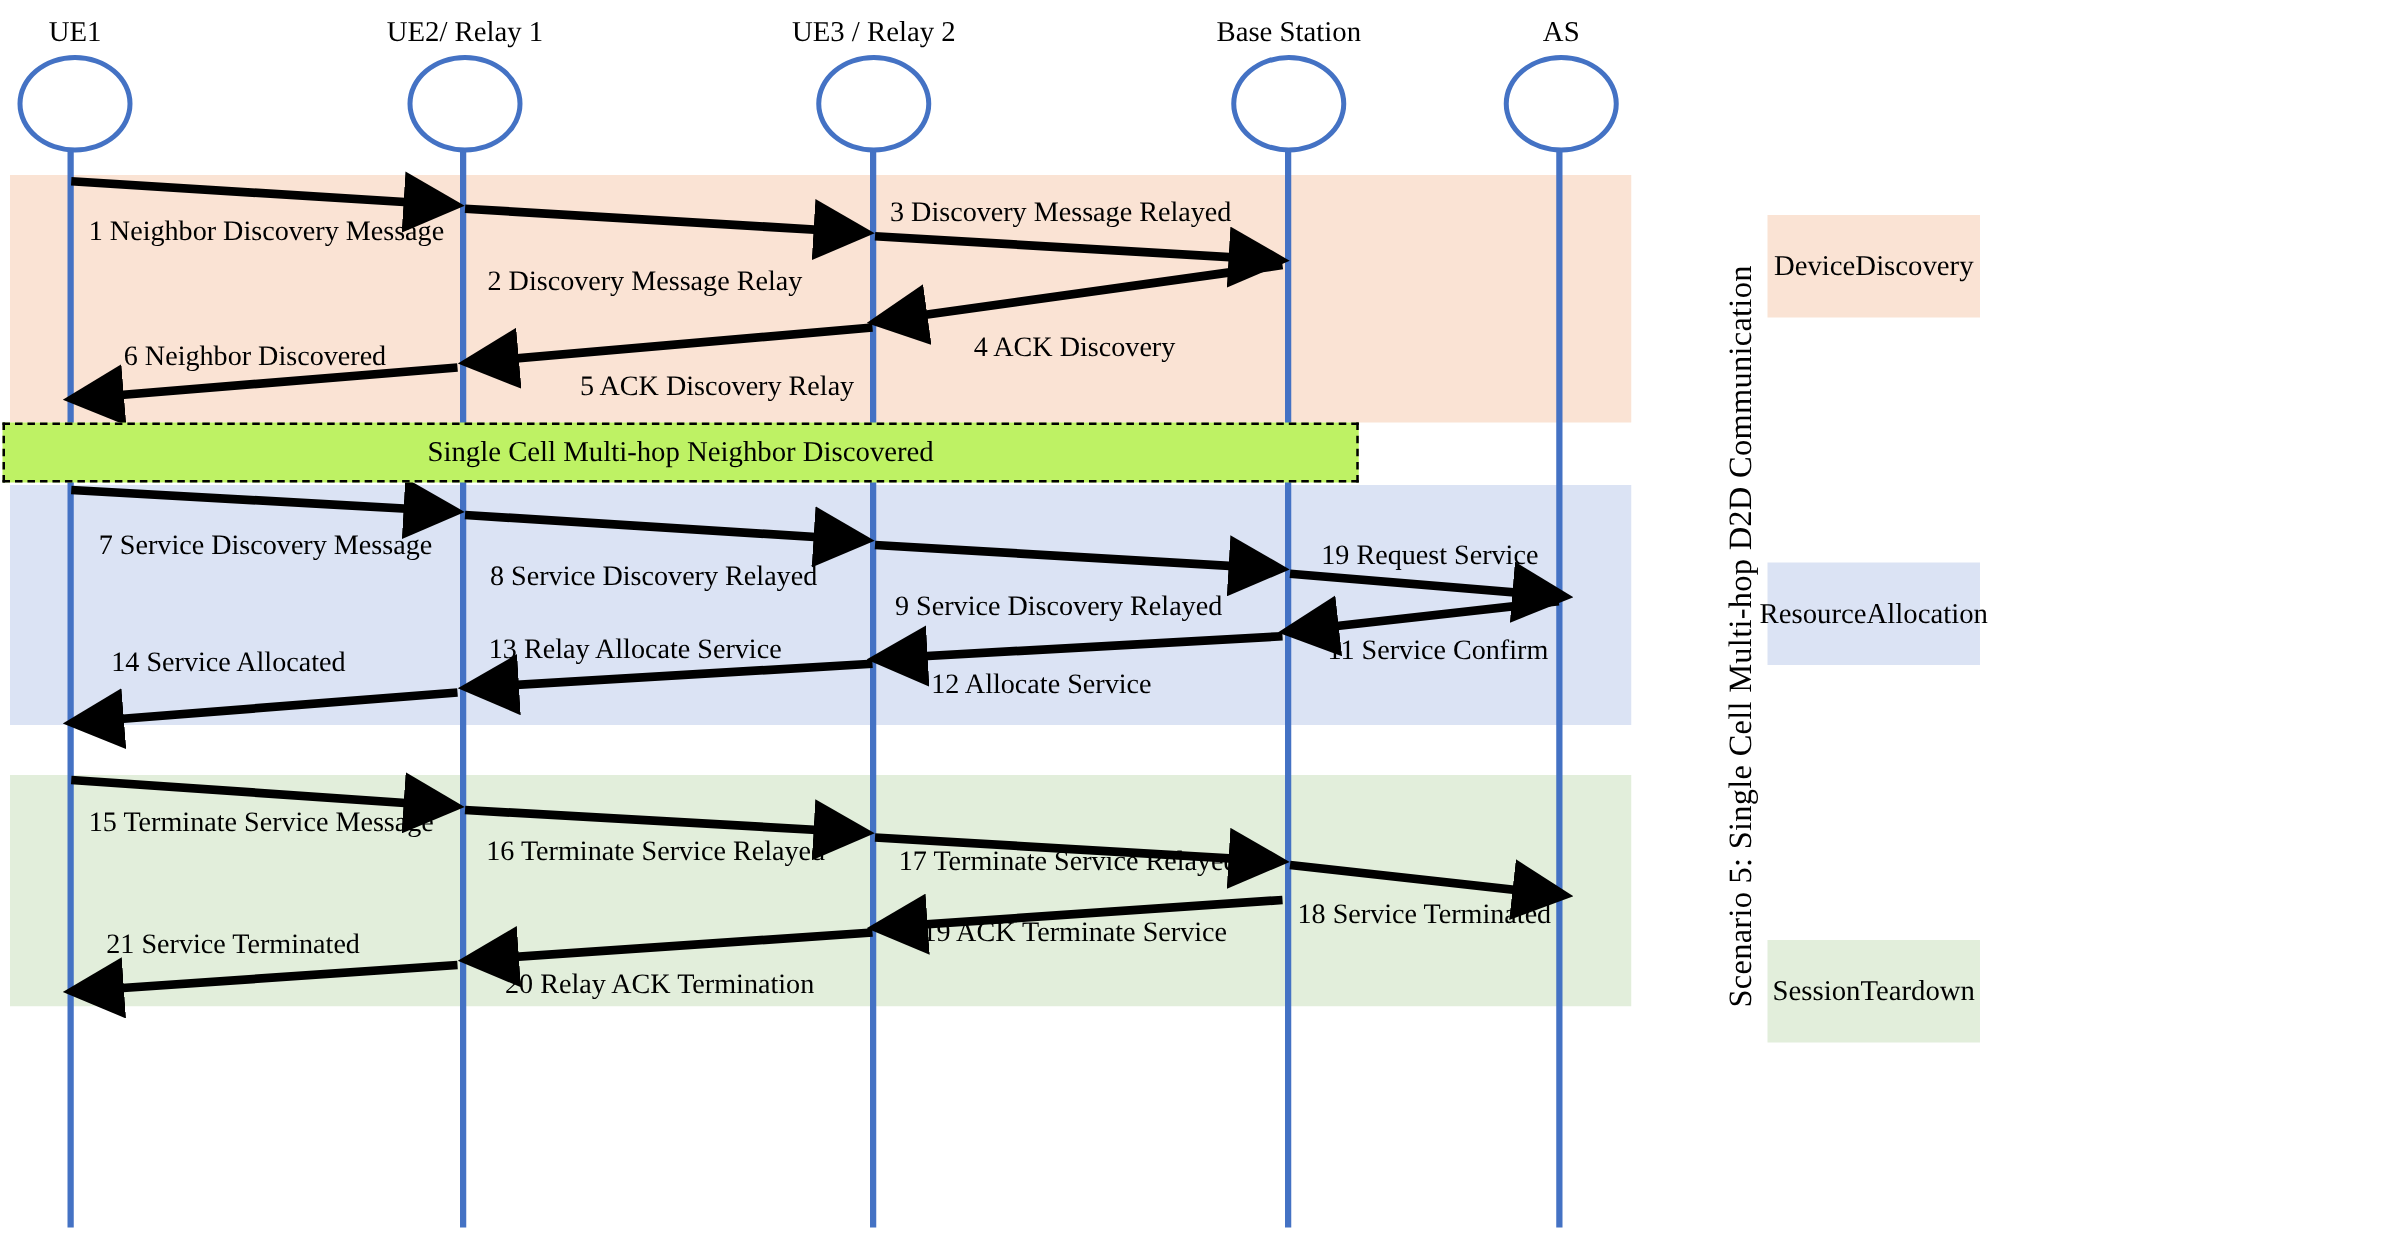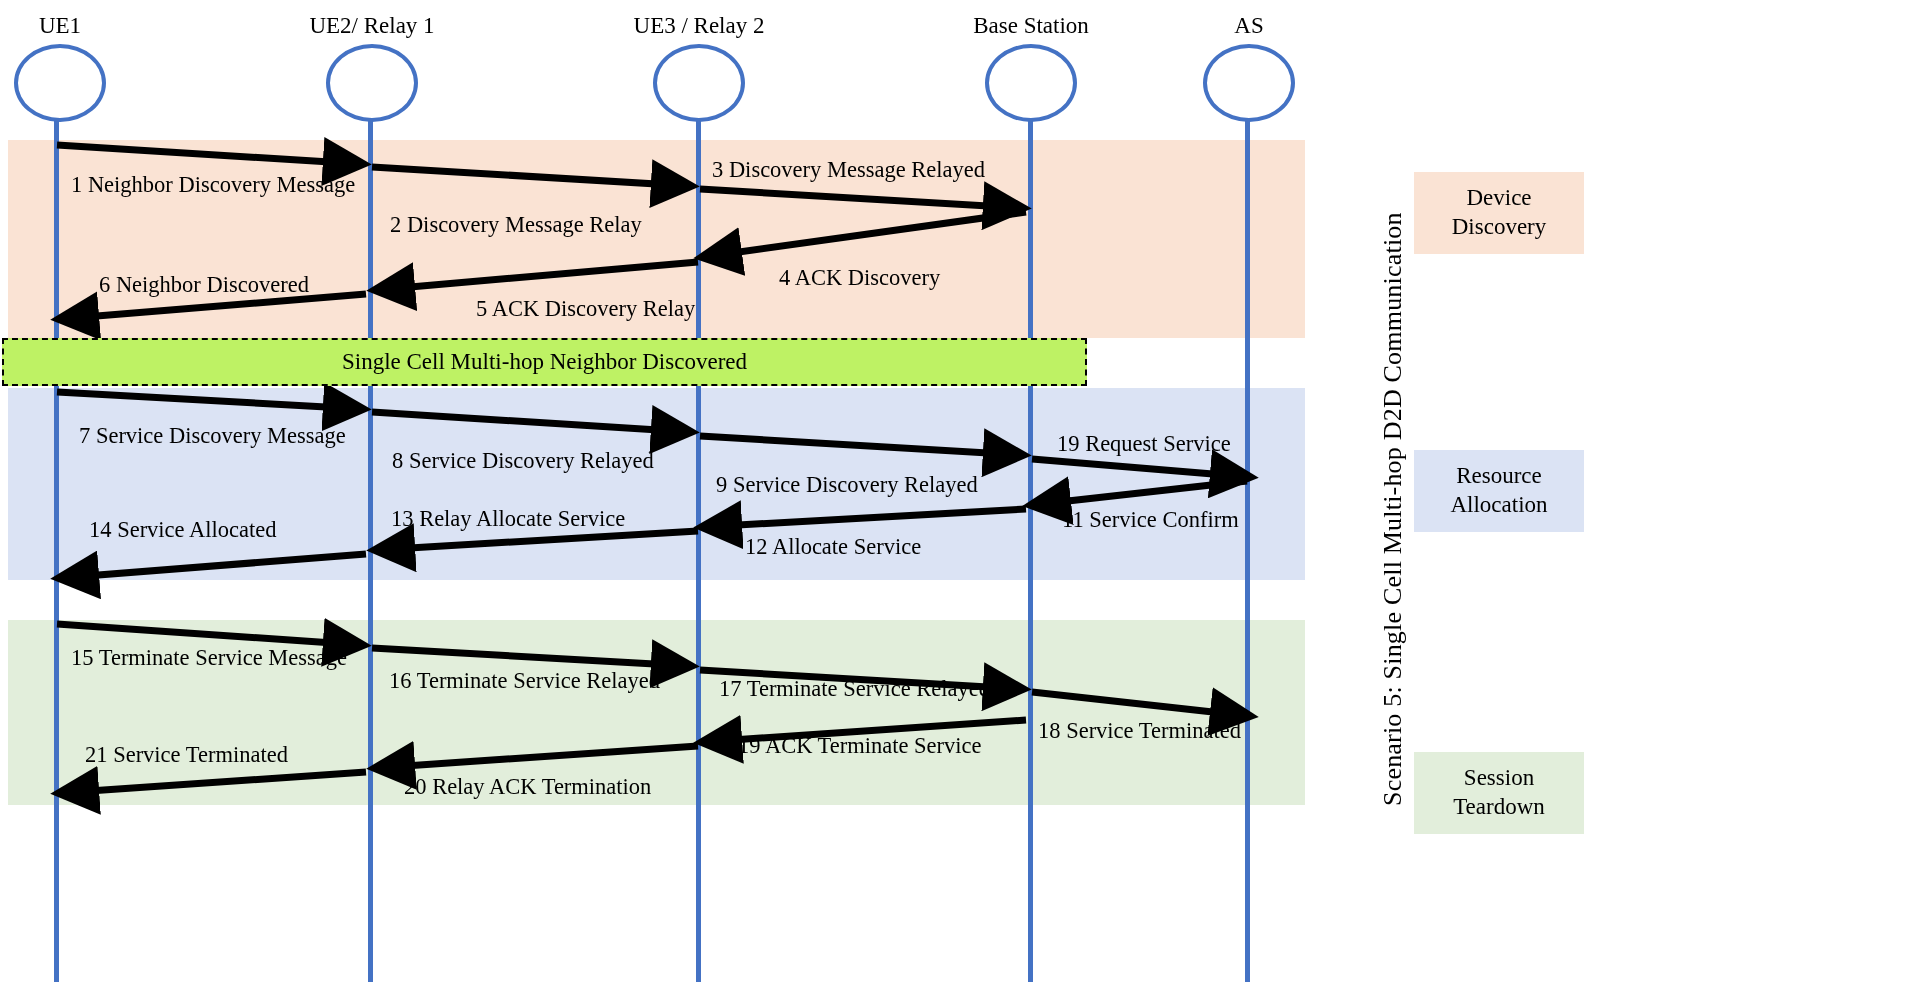--- a/index.html
+++ b/index.html
@@ -83,21 +83,20 @@
   .note-box span {
     font-size: 23px;
     white-space: nowrap;
   }
 
   
   .legend-box {
     position: absolute;
     box-sizing: border-box;
     display: flex;
-    flex-direction: column;
     align-items: center;
     justify-content: center;
     font-size: 23px;
     line-height: 1.25;
     text-align: center;
   }
   .legend-discovery { background: #fae3d4; }
   .legend-resource  { background: #dbe3f4; }
   .legend-teardown  { background: #e2eedb; }
 
@@ -170,21 +169,21 @@
       <line x1="1026" y1="720" x2="703" y2="742"></line>
       <line x1="698" y1="746" x2="376" y2="768"></line>
       <line x1="366" y1="772" x2="60" y2="793"></line>
     </g>
   </svg>
 
   <div class="msg-label" style="left:71px; top:174px;">1 Neighbor Discovery Message</div>
   <div class="msg-label" style="left:390px; top:168px;margin-top:46px;">2 Discovery Message Relay</div>
   <div class="msg-label" style="left:712px; top:159px;">3 Discovery Message Relayed</div>
   <div class="msg-label" style="left:779px; top:267px;">4 ACK  Discovery</div>
-  <div class="msg-label" style="left:476px; top:298px;">5 ACK Discovery Relay</div>
+  <div class="msg-label" style="left:464px; top:298px;">5 ACK Discovery Relay</div>
   <div class="msg-label" style="left:99px; top:274px;">6 Neighbor Discovered</div>
 
   <div class="msg-label" style="left:79px; top:425px;">7 Service Discovery Message</div>
   <div class="msg-label" style="left:392px; top:450px;">8 Service Discovery Relayed</div>
   <div class="msg-label" style="left:716px; top:474px;text-align:right;">9 Service Discovery Relayed</div>
   <div class="msg-label" style="left:1057px; top:433px;">19 Request Service</div>
   <div class="msg-label" style="left:1062px; top:509px;">11 Service Confirm</div>
   <div class="msg-label" style="left:745px; top:536px;">12 Allocate Service</div>
   <div class="msg-label" style="left:391px; top:508px;">13 Relay Allocate Service</div>
   <div class="msg-label" style="left:89px; top:519px;">14 Service Allocated</div>

